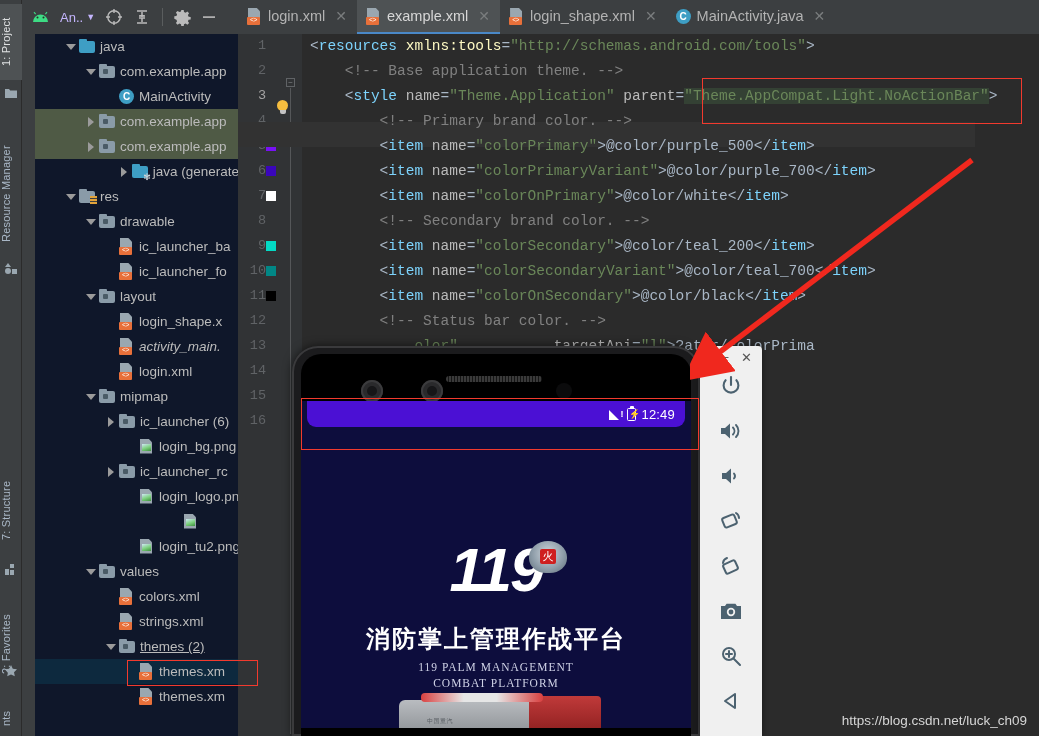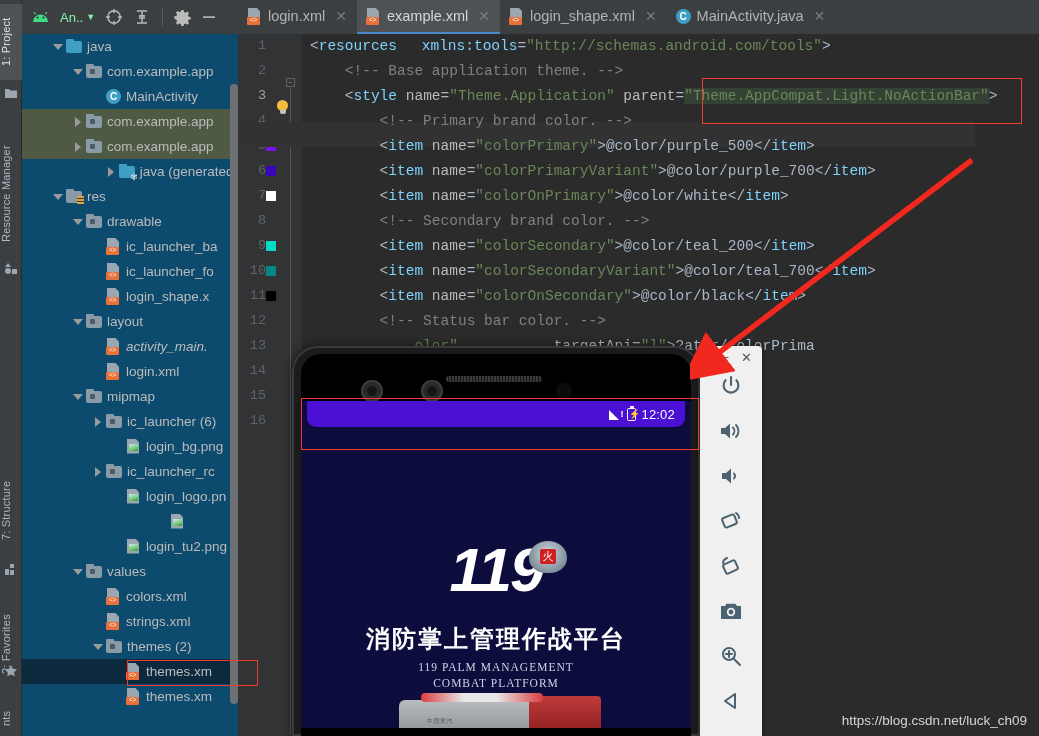--- a/index.html
+++ b/index.html
@@ -28,21 +28,21 @@
   }
 
   
   .toolbar {
     position: absolute; left: 22px; top: 0; width: 1017px; height: 34px;
     background: #3c3f41; display: flex; align-items: center;
   }
   .tb-group { display: flex; align-items: center; height: 34px; padding: 0 4px; }
   .tb-btn {
     display: flex; align-items: center; justify-content: center;
-    height: 26px; padding: 0 5px; color: #86efac; font-size: 13px;
+    height: 26px; padding: 0 5px; color: #c4b5fd; font-size: 13px;
   }
   .tb-sep { width: 1px; height: 18px; background: #5a5d5e; margin: 0 6px; }
 
   
   .tabs {
     position: absolute; left: 238px; top: 0; height: 34px;
     display: flex; align-items: stretch;
   }
   .tab {
     display: flex; align-items: center; gap: 6px; padding: 0 10px 0 9px;
@@ -65,22 +65,22 @@
     line-height: 8px; text-align: center; letter-spacing: -.5px;
   }
   .jicon {
     width: 15px; height: 15px; border-radius: 50%; background: #3e9ec4;
     color: #fff; font-size: 10px; line-height: 15px; text-align: center;
     font-weight: bold; flex: 0 0 auto;
   }
 
   
   .project {
-    position: absolute; left: 22px; top: 34px; width: 216px; height: 702px;
-    background: #0c4a6e; overflow: hidden;
+    position: absolute; left: 35px; top: 34px; width: 216px; height: 702px;
+    background: #0f172a; overflow: hidden;
   }
   .tree-row {
     position: relative; height: 25px; display: flex; align-items: center;
     color: #bbbbbb; font-size: 13.5px; white-space: nowrap;
   }
   .tree-row.sel-green { background: #4f5a45; }
   .tree-row.sel-blue  { background: #0d293e; }
   .arrow {
     width: 12px; height: 12px; flex: 0 0 auto; position: relative; margin-right: 2px;
   }
@@ -173,21 +173,21 @@
   }
 
   .code {
     position: absolute; left: 64px; top: 0; width: 737px; height: 702px;
     font-family: "Liberation Mono", monospace; font-size: 14.5px;
     line-height: 25px; white-space: pre; color: #a9b7c6;
   }
   .cl { position: absolute; left: 8px; height: 25px; }
   .t-tag  { color: #7dd3fc; }
   .t-attr { color: #bababa; }
-  .t-ns   { color: #7dd3fc; margin-left: 16px; }
+  .t-ns   { color: #fef9c3; }
   .t-val  { color: #6a8759; }
   .t-com  { color: #808080; }
   .t-txt  { color: #a9b7c6; }
   .t-punc { color: #a9b7c6; }
   .sel-val { background: #344134; }
   .curline { position: absolute; left: 0; width: 737px; height: 25px; background: #323232; }
 
   
   .emu {
     position: absolute; left: 292px; top: 346px; width: 482px; height: 390px; z-index: 30;
@@ -513,36 +513,36 @@
           <span class="tree-label">ic_launcher_ba</span>
         </div>
         <div class="tree-row" style="padding-left: 70px;">
           <span class="arrow"></span>
           <span class="xmlicon" style="margin-right: 5px;">
             <span class="page"></span>
             <span class="tag">&lt;&gt;</span>
           </span>
           <span class="tree-label">ic_launcher_fo</span>
         </div>
-        <div class="tree-row" style="padding-left: 70px;">
-          <span class="arrow"></span>
-          <span class="xmlicon" style="margin-right: 5px;">
-            <span class="page"></span>
-            <span class="tag">&lt;&gt;</span>
-          </span>
-          <span class="tree-label">login_shape.x</span>
-        </div>
         <div class="tree-row" style="padding-left: 50px;">
           <span class="arrow down"></span>
           <span class="folder">
             <span class="body"></span>
             <span class="dot"></span>
           </span>
           <span class="tree-label">layout</span>
         </div>
+        <div class="tree-row" style="padding-left: 70px;">
+          <span class="arrow"></span>
+          <span class="xmlicon" style="margin-right: 5px;">
+            <span class="page"></span>
+            <span class="tag">&lt;&gt;</span>
+          </span>
+          <span class="tree-label">login_shape.x</span>
+        </div>
         <div class="tree-row" style="padding-left: 70px; font-style: italic;">
           <span class="arrow"></span>
           <span class="xmlicon" style="margin-right: 5px;">
             <span class="page"></span>
             <span class="tag">&lt;&gt;</span>
           </span>
           <span class="tree-label">activity_main.</span>
         </div>
         <div class="tree-row" style="padding-left: 70px;">
           <span class="arrow"></span>
@@ -625,21 +625,21 @@
           <span class="tree-label">colors.xml</span>
         </div>
         <div class="tree-row" style="padding-left: 70px;">
           <span class="arrow"></span>
           <span class="xmlicon" style="margin-right: 5px;">
             <span class="page"></span>
             <span class="tag">&lt;&gt;</span>
           </span>
           <span class="tree-label">strings.xml</span>
         </div>
-        <div class="tree-row" style="padding-left: 70px;">
+        <div class="tree-row" style="padding-left: 70px; text-decoration: underline;">
           <span class="arrow down"></span>
           <span class="folder">
             <span class="body"></span>
             <span class="dot"></span>
           </span>
           <span class="tree-label">themes (2)</span>
         </div>
         <div class="tree-row sel-blue" style="padding-left: 90px;">
           <span class="arrow"></span>
           <span class="xmlicon" style="margin-right: 5px;">
@@ -732,21 +732,21 @@
       </div>
 
       <div class="screen">
         <div class="statusbar">
           <span class="sig">
               <span class="ex">!</span>
             </span>
           <span class="bat">
               <span class="blt">⚡</span>
             </span>
-          <span class="clock">12:02</span>
+          <span class="clock">12:49</span>
         </div>
 
         <div class="app-body">
           <div class="logo119">119</div>
           <div class="badge-seal">
             <span class="ring"></span>
               <span class="center"></span>
           </div>
           <div class="cn-title">消防掌上管理作战平台</div>
           <div class="en-title">

